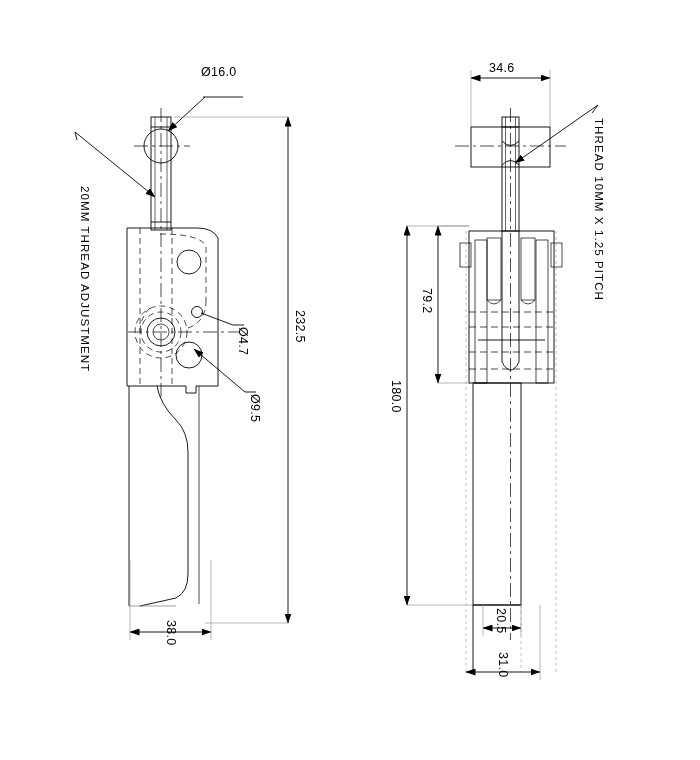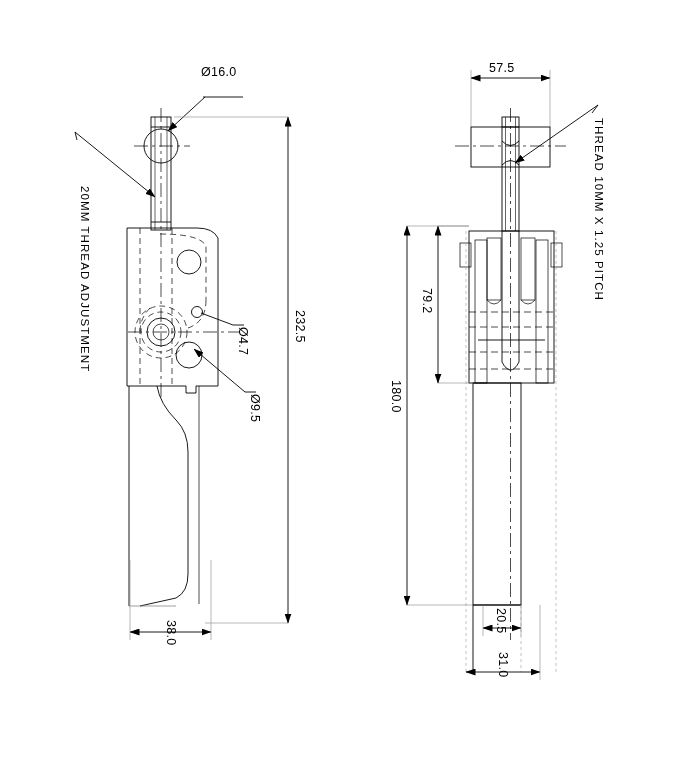--- a/index.html
+++ b/index.html
@@ -235,21 +235,21 @@
 <div class="dimtext" style="left:201px; top:66px;">Ø16.0</div>
 
 <div class="dimtext rot90" style="left:306px; top:310px;">232.5</div>
 
 <div class="dimtext rot90" style="left:249px; top:327px;">Ø4.7</div>
 
 <div class="dimtext rot90" style="left:261px; top:394px;">Ø9.5</div>
 
 <div class="dimtext rot90" style="left:177px; top:620px;">38.0</div>
 
-<div class="dimtext" style="left:489px; top:62px;">57.5</div>
+<div class="dimtext" style="left:489px; top:62px;">34.6</div>
 
 <div class="dimtext rot90" style="left:433px; top:288px;">79.2</div>
 
 <div class="dimtext rot90" style="left:402px; top:380px;">180.0</div>
 
 <div class="dimtext rot90" style="left:507px; top:608px;">20.5</div>
 
 <div class="dimtext rot90" style="left:509px; top:652px;">31.0</div>
 
 <div class="note" style="left:90px; top:186px;">20MM THREAD ADJUSTMENT</div>

